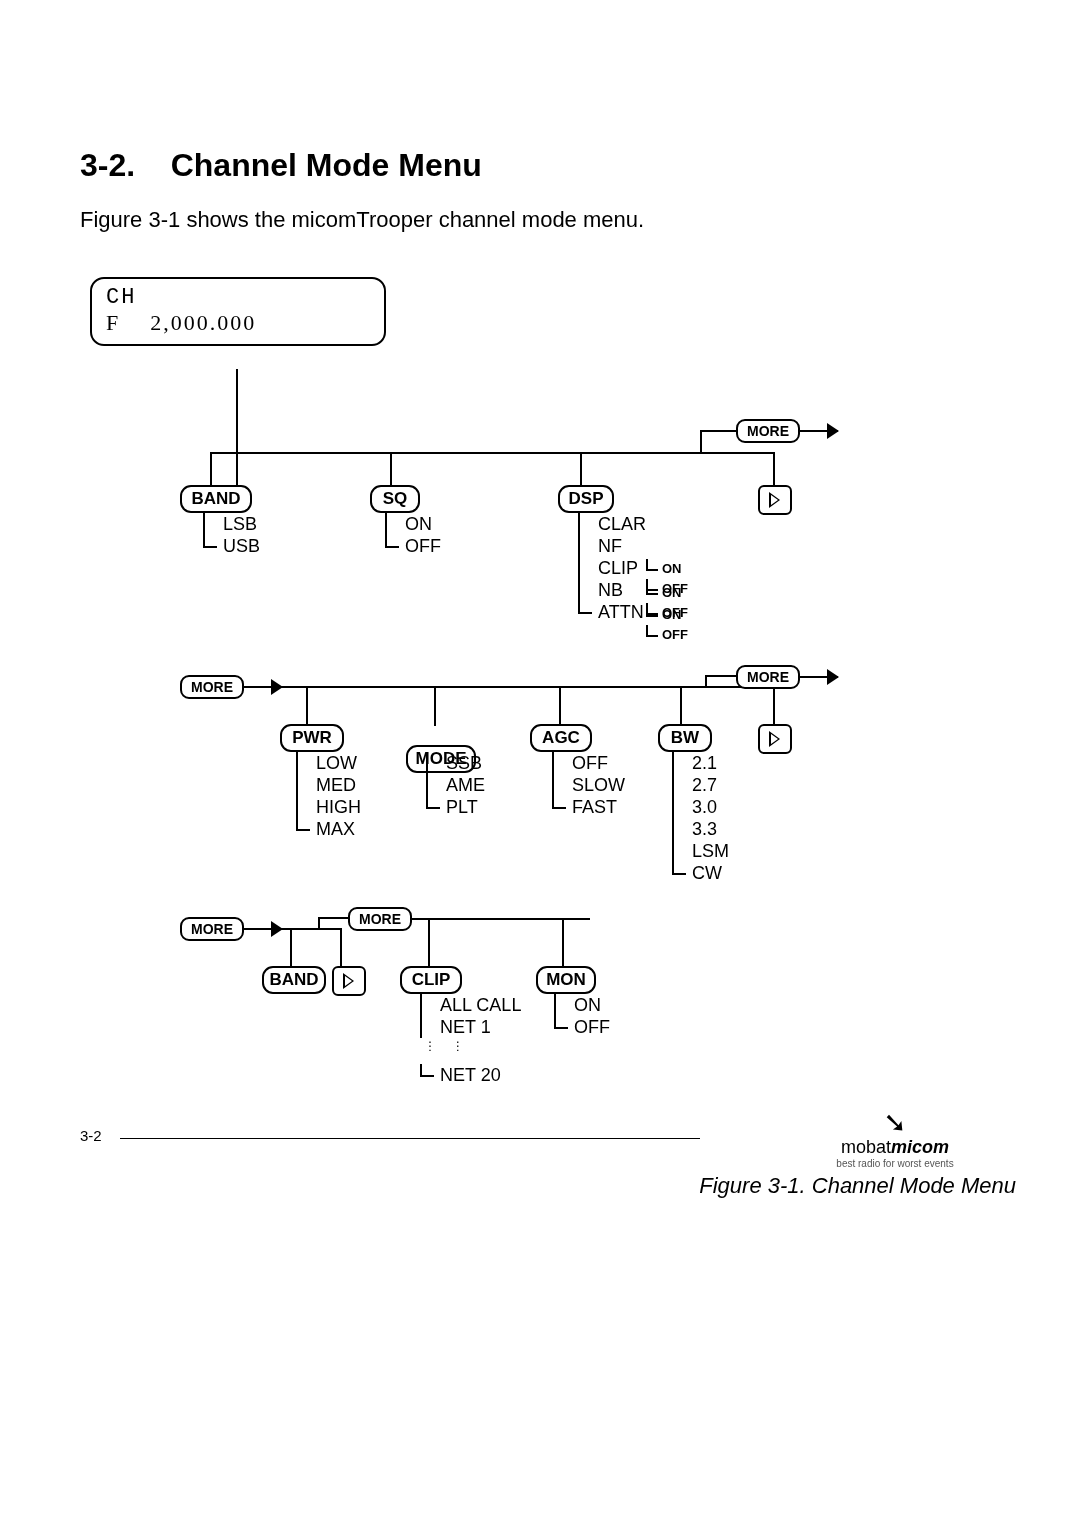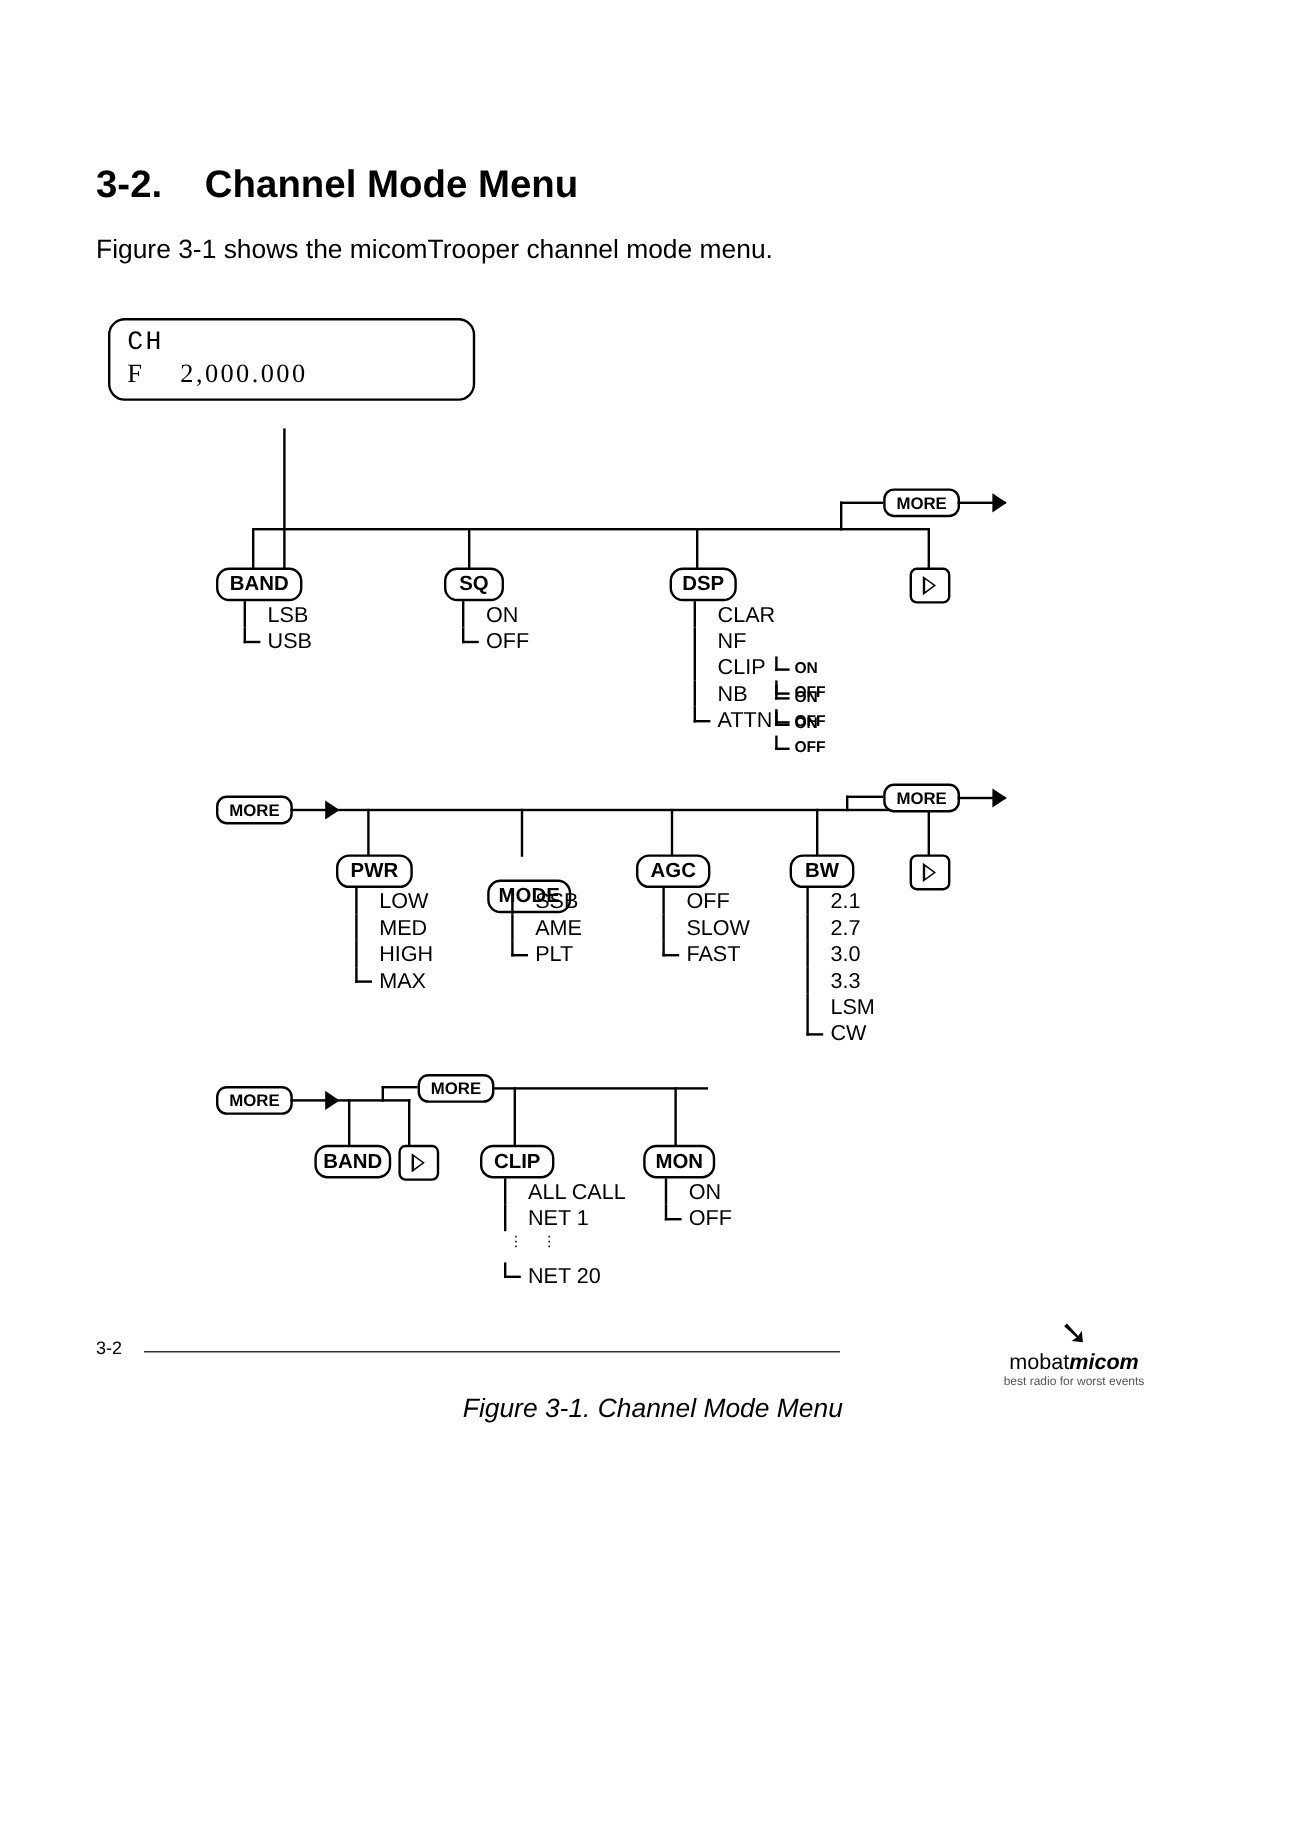--- a/index.html
+++ b/index.html
@@ -1,32 +1,32 @@
 <!DOCTYPE html>
 <html><head>
 <meta charset="utf-8">
 <style>
   html,body{margin:0;padding:0;background:#fff;color:#000;font-family:"Segoe UI",Arial,sans-serif}
-  .page{position:relative;width:1080px;height:1267px;margin:0 auto}
+  .page{position:relative;width:1080px;height:1267px;margin:12px auto}
   
   .h1{position:absolute;left:80px;top:135px;font-size:32px;font-weight:700}
   .intro{position:absolute;left:80px;top:195px;font-size:22px}
   
   .page-num{position:absolute;left:80px;bottom:135px;font-size:15px}
   .footer-rule{position:absolute;left:120px;bottom:140px;width:580px;height:1px;background:#000}
   .logo{position:absolute;right:85px;bottom:110px;width:200px;text-align:center}
   .logo .swoosh{font-size:28px;line-height:1}
   .logo .word{font-size:18px;letter-spacing:0}
   .logo .word b{font-weight:900;font-style:italic}
   .logo .tag{font-size:10px;color:#555}
   
   .fig{position:absolute;left:80px;top:265px;width:920px;height:880px}
-  .caption{position:absolute;left:4px;width:100%;bottom:-42px;text-align:center;font-style:italic;font-size:22px}
-  
-  .root{position:absolute;left:10px;top:0;width:274px;padding:6px 14px 8px 14px;border:2px solid #000;border-radius:14px;background:#fff}
+  .caption{position:absolute;left:16px;width:100%;bottom:-42px;text-align:right;font-style:italic;font-size:22px}
+  
+  .root{position:absolute;left:10px;top:0;width:274px;padding:6px 4px 8px 14px;border:2px solid #000;border-radius:14px;background:#fff}
   .root .r1{font-family:"Courier New",monospace;font-size:22px;letter-spacing:2px}
   .root .r2{font-family:Liberation Serif, serif;font-size:22px;letter-spacing:2px;white-space:pre}
   .root .r3{font-family:"Courier New",monospace;font-size:22px;letter-spacing:1px}
   .root .tri{display:inline-block;margin-left:2px;vertical-align:middle}
   
   .node{position:absolute;border:2.2px solid #000;border-radius:11px;background:#fff;
         font-weight:800;font-size:17px;text-align:center;padding:2px 0}
   .node.small{font-size:14px;border-radius:9px}
   
   .tri-btn{position:absolute;width:30px;height:26px;border:2.2px solid #000;border-radius:6px;background:#fff}

